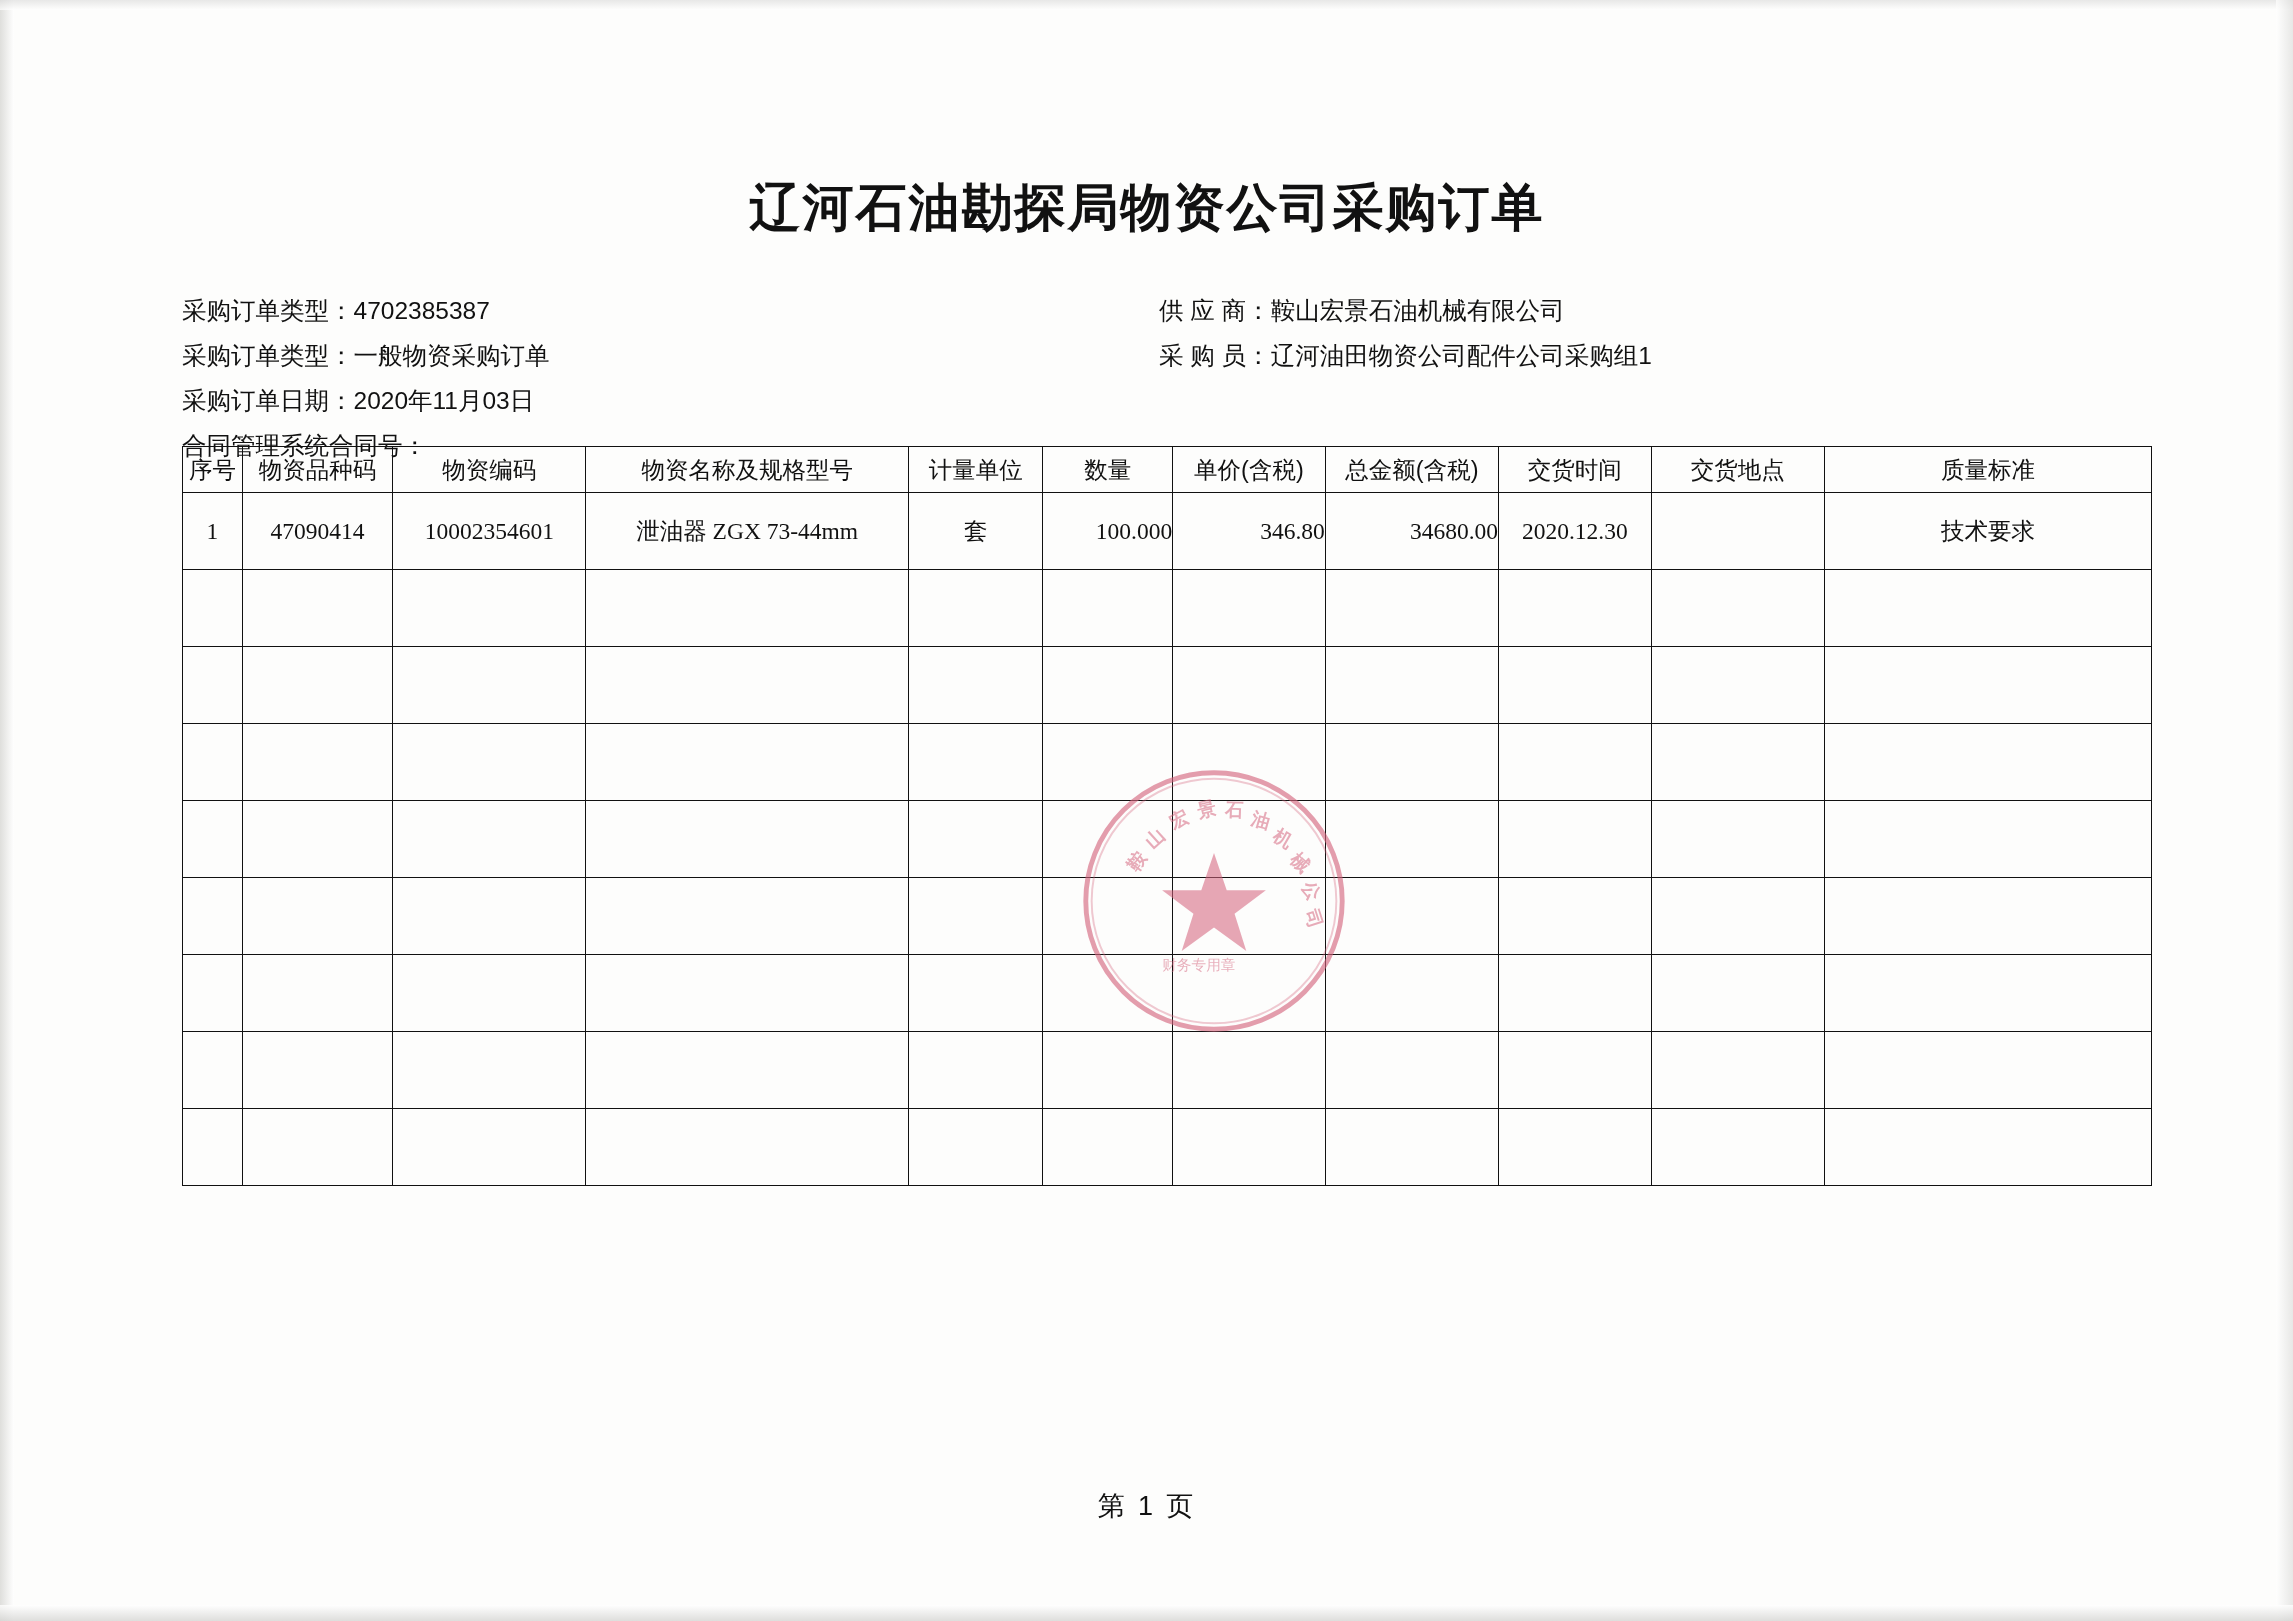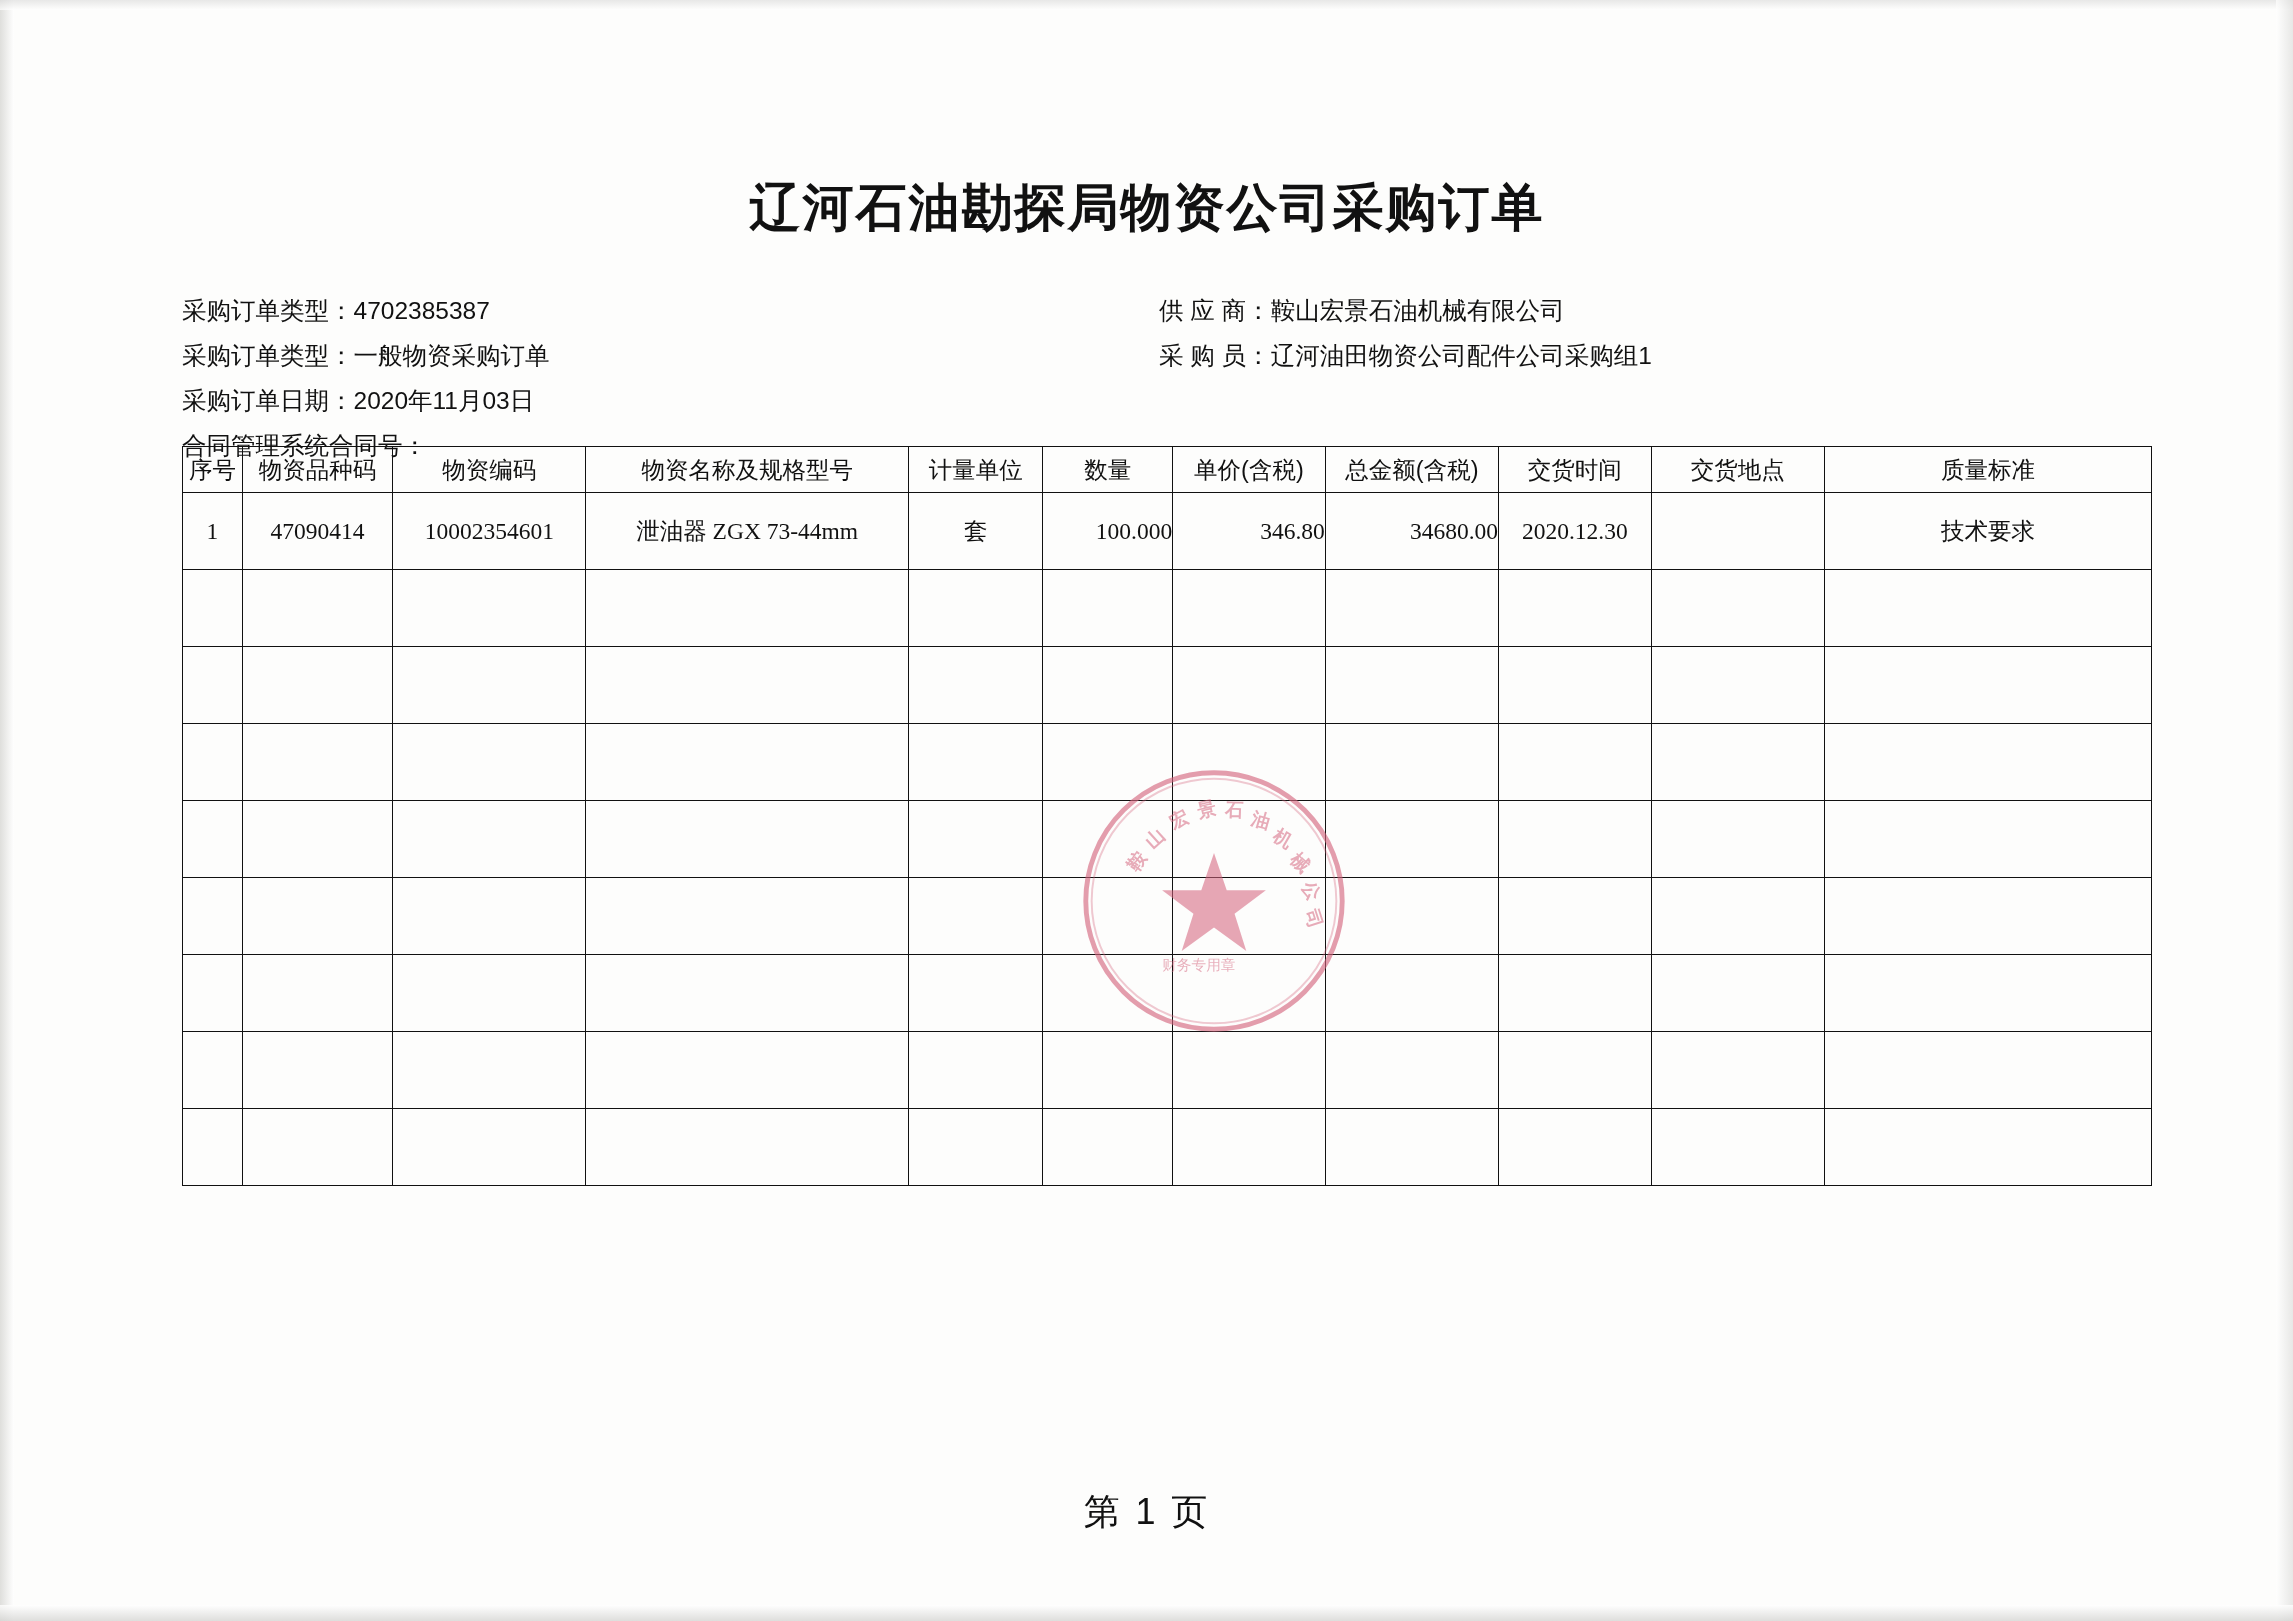--- a/index.html
+++ b/index.html
@@ -121,21 +121,21 @@
     pointer-events: none;
     opacity: .62;
   }
 
   .footer {
     position: absolute;
     left: 0;
     top: 1488px;
     width: 2294px;
     text-align: center;
-    font-size: 36px;
+    font-size: 27px;
     font-family: "Liberation Sans", "DejaVu Sans", sans-serif;
     letter-spacing: 2.9px;
   }
 </style>
 </head>
 <body>
 
 <div class="page">
   <div class="scan-edge-left"></div>
   <div class="scan-edge-top"></div>

